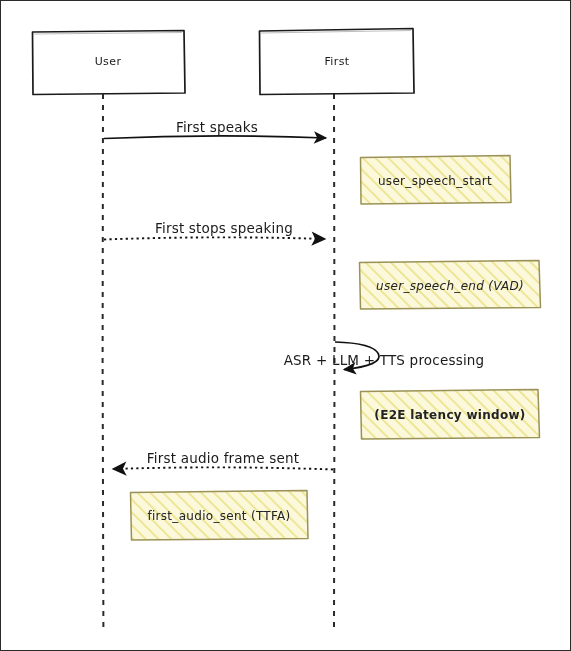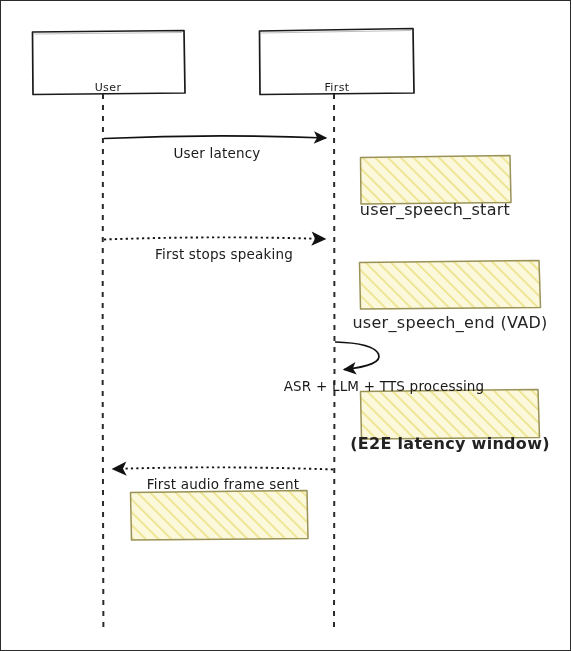--- a/index.html
+++ b/index.html
@@ -35,27 +35,26 @@
   }
   .actor-label {
     font-size: 11px;
     letter-spacing: 0.4px;
   }
   .msg-label {
     font-size: 13.5px;
     letter-spacing: 0.2px;
   }
   .note-label {
-    font-size: 16px;
+    font-size: 12px;
     letter-spacing: 0.3px;
     color: #232323;
   }
   .centered {
     transform: translateX(-50%);
-    margin-top: 26px;
   }
 </style>
 </head>
 <body>
 
 <div id="canvas">
 
   <svg id="svg-layer" viewBox="0 0 571 651">
     <defs>
       <pattern id="notehatch" width="9" height="9" patternUnits="userSpaceOnUse" patternTransform="rotate(-45)">
@@ -113,28 +112,29 @@
 
     <g>
       <path d="M129.5,491.5 L306,489.5 L307,537.5 L130.5,539 Z" fill="url(#notehatch)" stroke="#9a9257" stroke-width="1.5" stroke-linejoin="round"></path>
     </g>
   </svg>
 
   <div class="lbl actor-label centered" style="left:107px; top:54px;">User</div>
 
   <div class="lbl actor-label centered" style="left:336px; top:54px;">First</div>
 
-  <div class="lbl msg-label centered" style="left:216px; top:118px;">User latency</div>
+  <div class="lbl msg-label centered" style="left:216px; top:118px;">First speaks</div>
 
   <div class="lbl msg-label centered" style="left:223px; top:219px;">First stops speaking</div>
 
   <div class="lbl msg-label centered" style="left:383px; top:351px;">ASR + LLM + TTS processing</div>
 
   <div class="lbl msg-label centered" style="left:222px; top:449px;">First audio frame sent</div>
 
   <div class="lbl note-label centered" style="left:434px; top:173px;">user_speech_start</div>
 
-  <div class="lbl note-label centered" style="left:449px; top:286px;">user_speech_end (VAD)</div>
+  <div class="lbl note-label centered" style="left:449px; top:278px;font-style:italic;">user_speech_end (VAD)</div>
 
   <div class="lbl note-label centered" style="left:449px; top:407px;font-weight:bold;">(E2E latency window)</div>
 
+  <div class="lbl note-label centered" style="left:218px; top:508px;">first_audio_sent (TTFA)</div>
 
 </div>
 
 </body></html>

